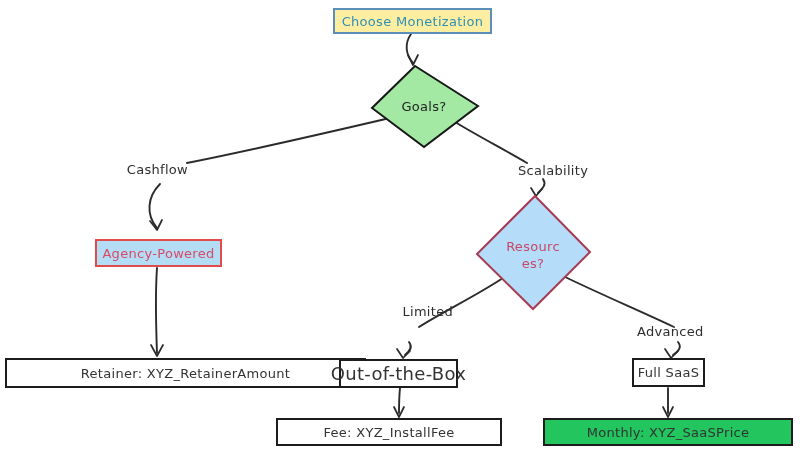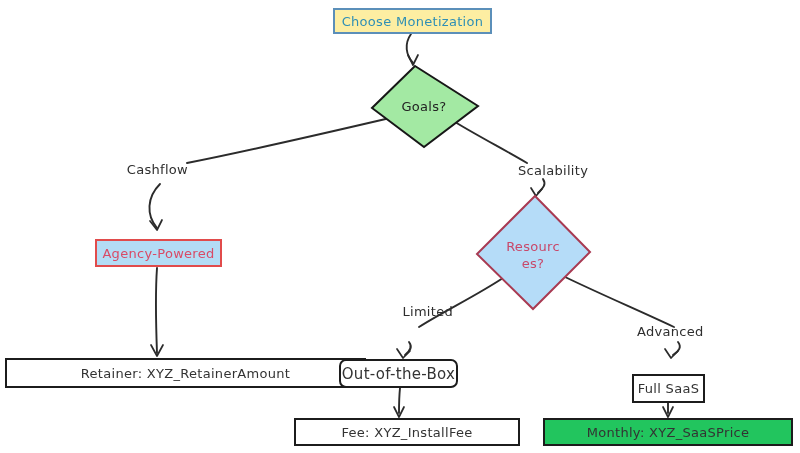--- a/index.html
+++ b/index.html
@@ -14,21 +14,21 @@
     position:absolute;
     display:flex; align-items:center; justify-content:center;
     box-sizing:border-box;
     border:2px solid #1c1c1c;
     background:#ffffff;
     color:#333333;
     font-size:13px;
     letter-spacing:0.3px;
     white-space:nowrap;
   }
-  .node.small { font-size:15px;border-radius:7px; }
+  .node.small { font-size:18px; }
   .edge-label {
     position:absolute;
     font-size:13px;
     letter-spacing:0.3px;
     color:#2e2e2e;
     text-align:right;
     white-space:nowrap;
   }
   .edge { fill:none; stroke-width:1.9; stroke-linecap:round; }
   .head { fill:none; stroke-width:1.7; stroke-linecap:round; stroke-linejoin:round; }
@@ -79,23 +79,23 @@
   </svg>
 
   <div class="node" style="left: 333px; top: 8px; width: 159px; height: 26px; background-color: rgb(253, 238, 162); border-color: rgb(91, 143, 185); color: rgb(47, 143, 181);">Choose Monetization</div>
 
   <div class="node" style="left: 95px; top: 239px; width: 127px; height: 28px; background-color: rgb(179, 220, 245); border-color: rgb(225, 75, 75); color: rgb(217, 74, 102);">Agency-Powered</div>
 
   <div class="node" style="left: 5px; top: 358px; width: 361px; height: 30px; background-color: rgb(255, 255, 255); border-color: rgb(28, 28, 28); color: rgb(51, 51, 51);">Retainer: XYZ_RetainerAmount</div>
 
   <div class="node small" style="left: 339px; top: 359px; width: 119px; height: 29px; background-color: rgb(255, 255, 255); border-color: rgb(28, 28, 28); color: rgb(51, 51, 51);">Out-of-the-Box</div>
 
-  <div class="node" style="left: 294px; top: 418px; width: 226px; height: 28px; background-color: rgb(255, 255, 255); border-color: rgb(28, 28, 28); color: rgb(51, 51, 51);">Fee: XYZ_InstallFee</div>
+  <div class="node" style="left: 276px; top: 418px; width: 226px; height: 28px; background-color: rgb(255, 255, 255); border-color: rgb(28, 28, 28); color: rgb(51, 51, 51);">Fee: XYZ_InstallFee</div>
 
-  <div class="node" style="left: 632px; top: 358px; width: 73px; height: 29px; background-color: rgb(255, 255, 255); border-color: rgb(28, 28, 28); color: rgb(51, 51, 51); margin-top: 16px;">Full SaaS</div>
+  <div class="node" style="left: 632px; top: 358px; width: 73px; height: 29px; background-color: rgb(255, 255, 255); border-color: rgb(28, 28, 28); color: rgb(51, 51, 51);">Full SaaS</div>
 
   <div class="node" style="left: 543px; top: 418px; width: 250px; height: 28px; background-color: #22c55e; border-color: rgb(28, 28, 28); color: rgb(51, 51, 51);">Monthly: XYZ_SaaSPrice</div>
 
   <div class="edge-label" style="left:126px; top:162px; width:62px;">Cashflow</div>
 
   <div class="edge-label" style="left:518px; top:163px; width:66px;">Scalability</div>
 
   <div class="edge-label" style="left:367px; top:304px; width:54px;margin-left:32px;">Limited</div>
 
   <div class="edge-label" style="left:637px; top:324px; width:62px;">Advanced</div>

